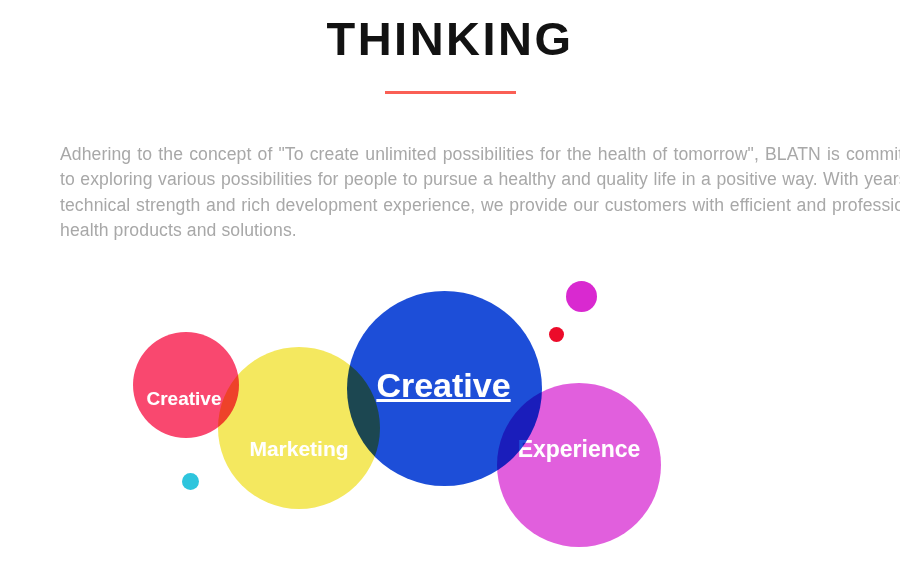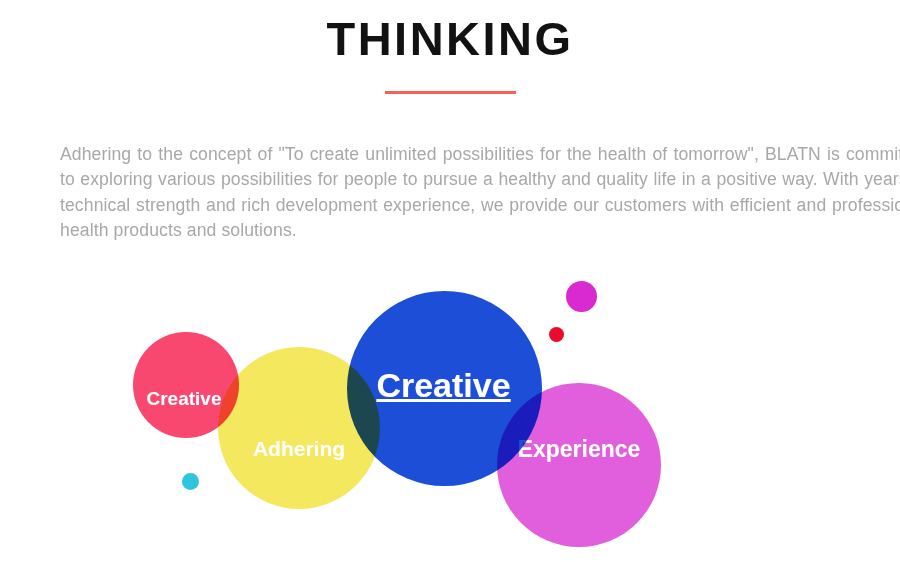--- a/index.html
+++ b/index.html
@@ -143,21 +143,21 @@
 
   <p class="intro">Adhering to the concept of "To create unlimited possibilities for the health of tomorrow", BLATN is committed to exploring various possibilities for people to pursue a healthy and quality life in a positive way. With years of technical strength and rich development experience, we provide our customers with efficient and professional health products and solutions.</p>
 
   <div class="bubbles">
 
     <div class="bubble" id="bubble-tactics">
       <span class="label">Creative</span>
     </div>
 
     <div class="bubble" id="bubble-marketing">
-      <span class="label">Adhering</span>
+      <span class="label">Marketing</span>
     </div>
 
     <div class="bubble" id="bubble-creative">
       <span class="label">Creative</span>
     </div>
 
     <div class="bubble" id="bubble-experience">
       <span class="label">Experience</span>
     </div>
 

